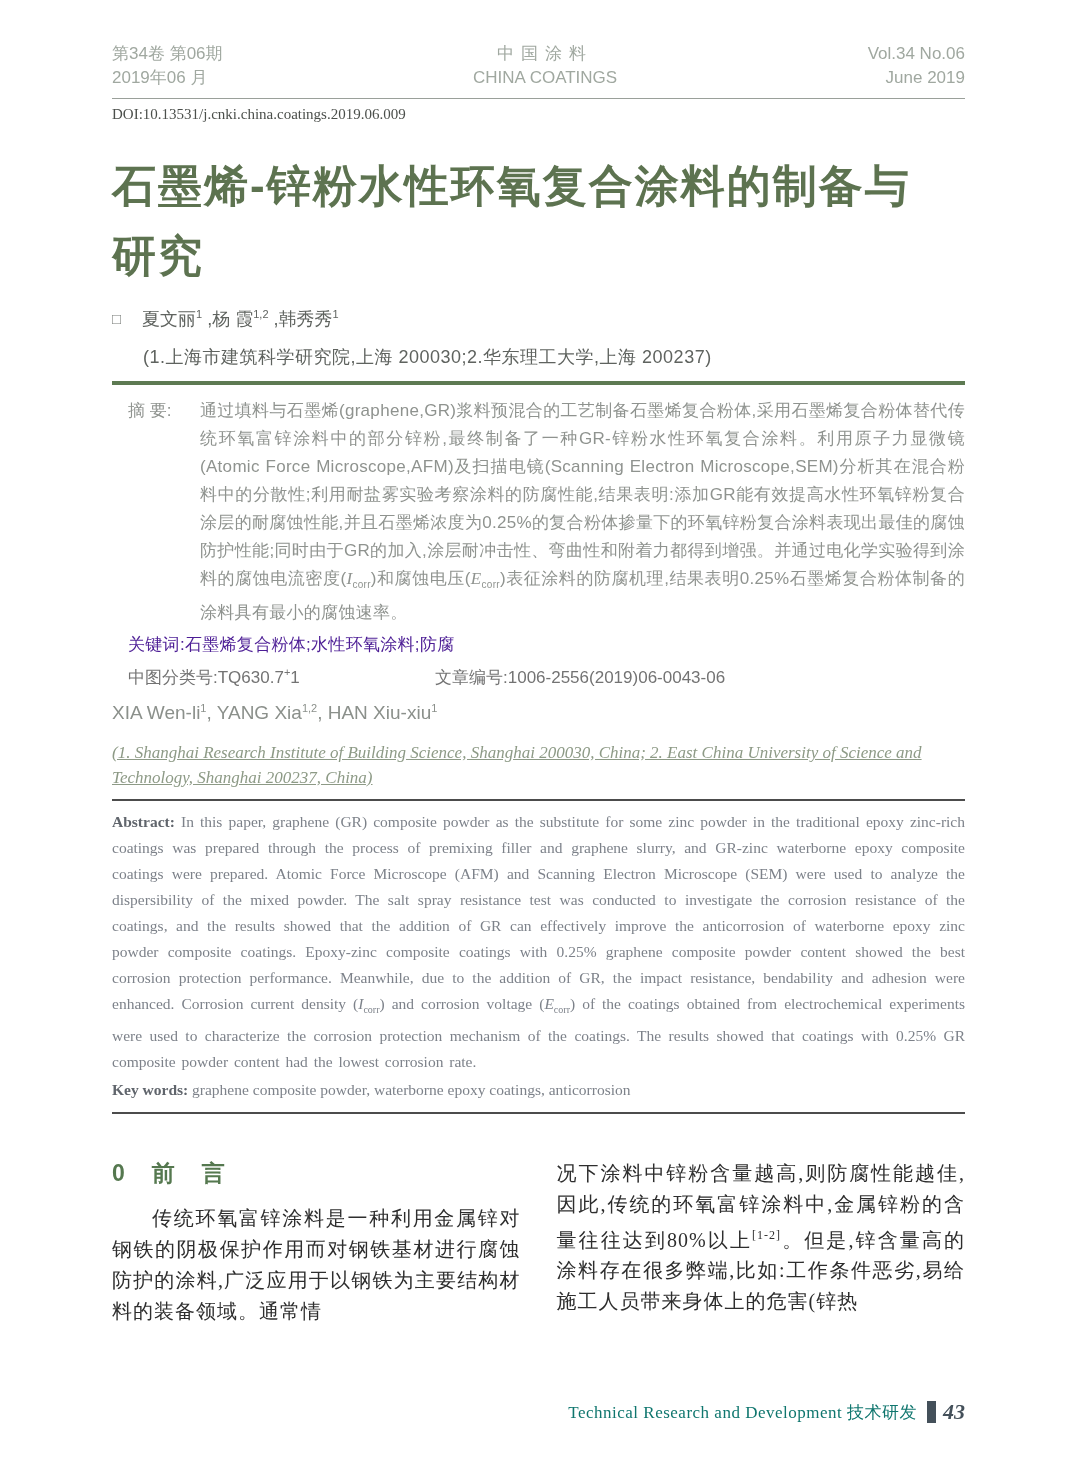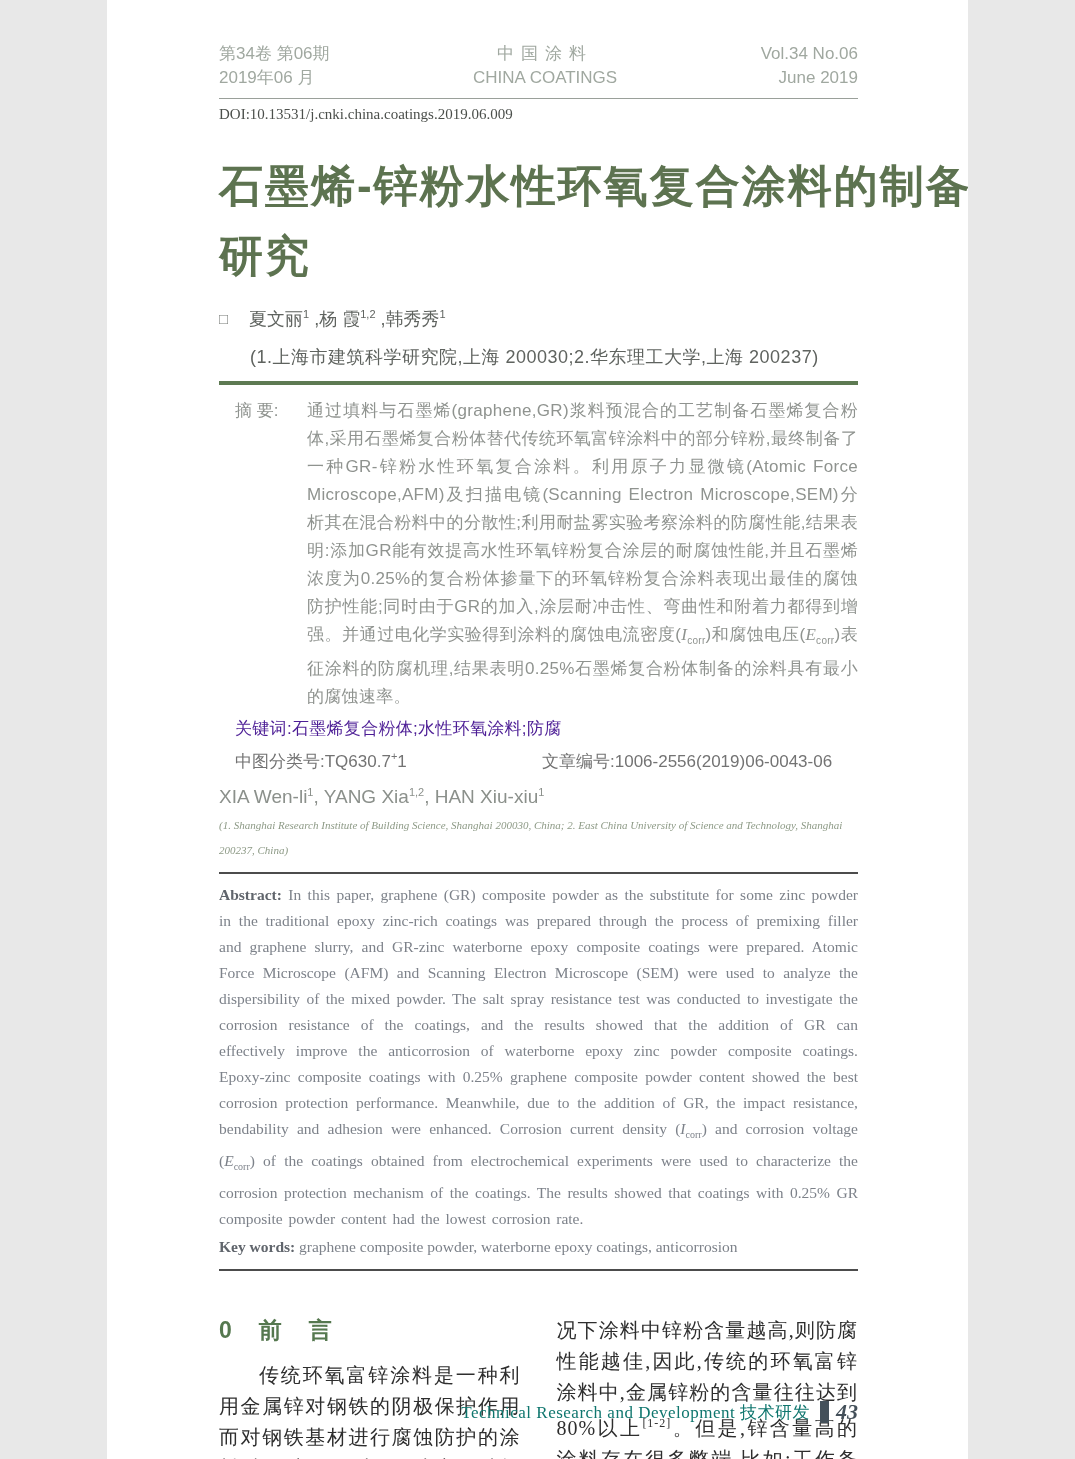--- a/index.html
+++ b/index.html
@@ -1,19 +1,19 @@
 <!DOCTYPE html>
 <html><head>
 <meta charset="utf-8">
 <style>
   * { margin:0; padding:0; box-sizing:border-box; }
   html,body { background:#e8e8e8; }
   .page {
     position:relative;
-    width:861px; height:1459px;
+    width:1075px; height:1459px;
     margin:0 auto;
     background:#ffffff;
     overflow:hidden;
     font-family:"Liberation Sans", sans-serif;
   }
   .inner { padding:42px 110px 0 112px; }
 
   
   .jheader { display:flex; justify-content:space-between; align-items:flex-start;
              padding-bottom:8px; border-bottom:1.5px solid #9aa09a; }
@@ -44,22 +44,22 @@
   .class-line { display:flex; margin:10px 0 0 16px; font-size:17px; color:#737373; }
   .class-line .clc { width:307px; }
   .class-line .doc { width:246px; }
   .class-line sup { font-size:11px; }
 
   
   .title-en { margin-top:66px; width:870px;
               font-size:28px; line-height:50px; font-weight:900;
               letter-spacing:-0.2px; color:#50694a; }
   .authors-en { margin-top:12px; font-size:19px; color:#8b908b; }
-  .affil-en { margin-top:5px; font-size:11px; line-height:25px; color:#8d9a86;
-              font-style:italic; font-family:"Liberation Serif", serif; }
+  .affil-en { margin-top:16px; font-size:17px; line-height:25px; color:#8d9a86;
+              font-style:italic; font-family:"Liberation Serif", serif;text-decoration:underline; }
   .rule-dark { height:2px; background:#4c4c4c; margin-top:9px; }
 
   
   .abstract-en { margin-top:8px; font-size:15.5px; line-height:26px; color:#7d828a;
                  text-align:justify; font-family:"Liberation Serif", serif; word-spacing:2px; }
   .abstract-en b, .keywords-en b { color:#60656c; }
   .keywords-en { margin-top:2px; font-size:15.5px; line-height:26px; color:#7d828a;
                  font-family:"Liberation Serif", serif; }
 
   

